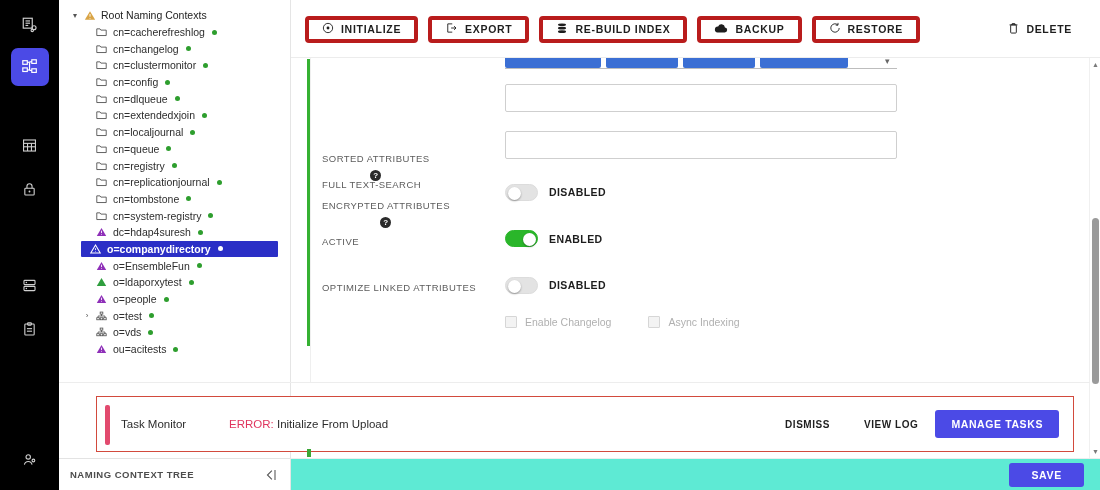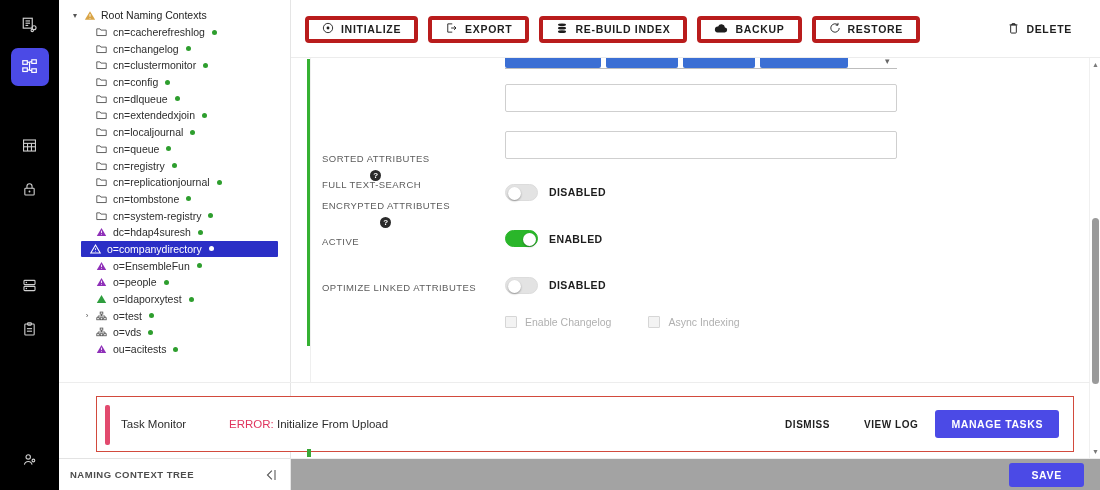--- a/index.html
+++ b/index.html
@@ -30,21 +30,21 @@
     background:#fff; overflow:hidden;
   }
   #tree-scroll { padding-top:7px; }
   .tree-row {
     display:flex; align-items:center; height:16.7px;
     font-size:10.5px; color:#2d2d2d; white-space:nowrap;
     padding-left:2px;
   }
   .tree-row.root { font-size:10.5px; color:#222; }
   .tree-row.selected {
-    background:#2b2fc6; color:#fff; font-weight:normal;
+    background:#2b2fc6; color:#fff; font-weight:bold;
     margin-left:22px; margin-right:13px; border-radius:1px;
     padding-left:6px;
   }
   .caret { width:12px; flex:0 0 12px; text-align:center; font-size:8px; color:#555; }
   .caret.none { color:transparent; }
   .t-icon { width:17px; flex:0 0 17px; display:flex; align-items:center; justify-content:center; }
   .t-label { padding-left:3px; }
   .t-dot { width:5px; height:5px; border-radius:50%; background:#2e9e2e; margin-left:7px; flex:0 0 5px; }
   .t-dot.white { background:#fff; }
   .indent-1 { padding-left:22px; }
@@ -182,21 +182,21 @@
     height:28px; padding:0 16px; font-size:10.5px; font-weight:bold;
     letter-spacing:.6px; cursor:pointer; white-space:nowrap;
   }
   .tm-mark { position:absolute; left:307px; width:4px; height:5px; background:#3aa636; }
   #tm-mark-top { top:400px; }
   #tm-mark-bot { top:449px; height:8px; }
 
   
   #bottom-right {
     position:absolute; left:291px; top:458px; width:809px; height:32px;
-    background:#a3a3a3; border-top:1px solid #ededed;
+    background:#5eead4; border-top:1px solid #ededed;
     display:flex; align-items:center; justify-content:flex-end; padding-right:16px;
   }
   #save-btn {
     background:#4b4ae6; color:#fff; border:none; border-radius:3px;
     height:24px; padding:0 22px; font-size:10.5px; font-weight:bold;
     letter-spacing:.7px; cursor:pointer;
   }
 </style>
 </head>
 <body>
@@ -425,35 +425,35 @@
               <path d="M7 4.3 v3.1 M7 9 v.8" stroke="#fff" stroke-width="1.1"></path>
             </svg>
           </span>
           <span class="t-label">o=EnsembleFun</span>
           <span class="t-dot"></span>
         </div>
         <div class="tree-row indent-1">
           <span class="caret none"></span>
           <span class="t-icon">
             <svg width="11" height="10" viewBox="0 0 14 12">
+              <path d="M7 1 L13 11 H1 z" fill="#2f9e3e"></path>
+            </svg>
+          </span>
+          <span class="t-label">o=ldaporxytest</span>
+          <span class="t-dot"></span>
+        </div>
+        <div class="tree-row indent-1">
+          <span class="caret none"></span>
+          <span class="t-icon">
+            <svg width="11" height="10" viewBox="0 0 14 12">
               <path d="M7 1 L13 11 H1 z" fill="#8e2fb8"></path>
               <path d="M7 4.3 v3.1 M7 9 v.8" stroke="#fff" stroke-width="1.1"></path>
             </svg>
           </span>
           <span class="t-label">o=people</span>
-          <span class="t-dot"></span>
-        </div>
-        <div class="tree-row indent-1">
-          <span class="caret none"></span>
-          <span class="t-icon">
-            <svg width="11" height="10" viewBox="0 0 14 12">
-              <path d="M7 1 L13 11 H1 z" fill="#2f9e3e"></path>
-            </svg>
-          </span>
-          <span class="t-label">o=ldaporxytest</span>
           <span class="t-dot"></span>
         </div>
         <div class="tree-row indent-1">
           <span class="caret">›</span>
           <span class="t-icon">
             <svg width="11" height="10" viewBox="0 0 14 12" fill="none" stroke="#4a4a4a" stroke-width="1">
               <rect x="5.3" y="1" width="3.4" height="2.6"></rect>
               <rect x="1" y="8.2" width="3.2" height="2.6"></rect>
               <rect x="5.4" y="8.2" width="3.2" height="2.6"></rect>
               <rect x="9.8" y="8.2" width="3.2" height="2.6"></rect>

